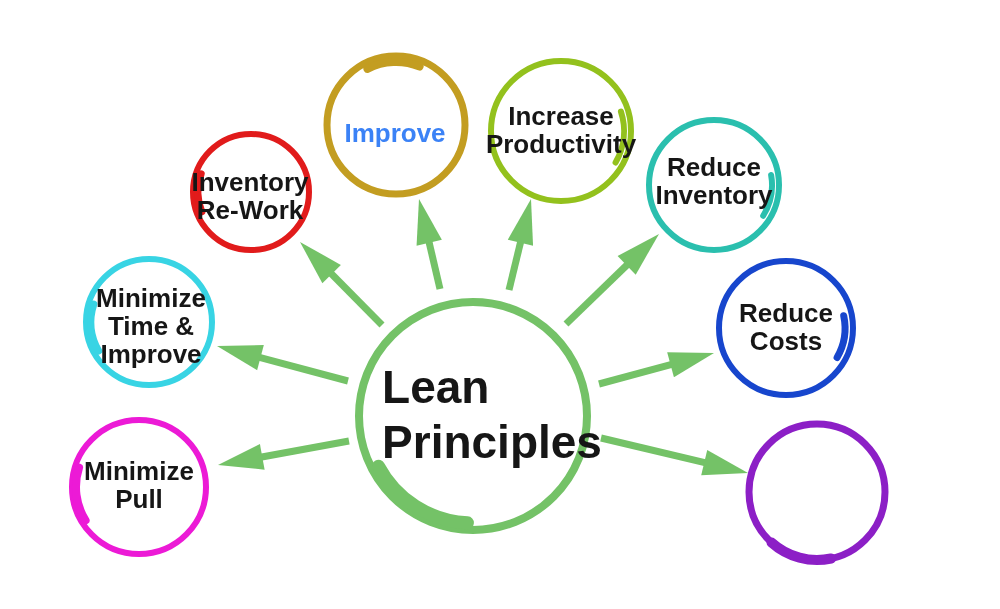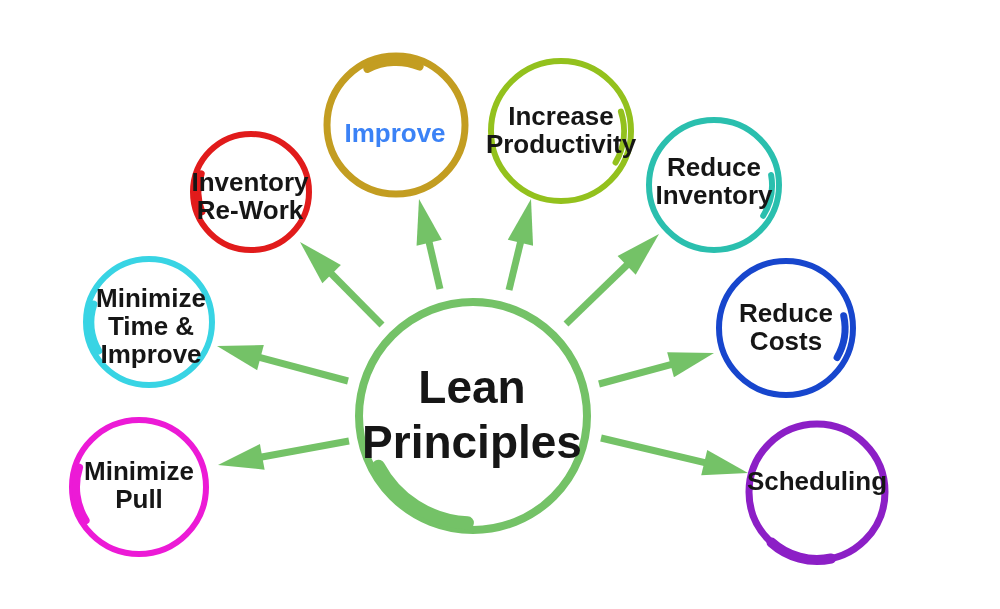--- a/index.html
+++ b/index.html
@@ -19,26 +19,27 @@
     font-weight:bold;
     font-size:26px;
     line-height:28px;
     color:#161616;
     white-space:nowrap;
   }
   .node-label span{display:block;}
   .center-label{
     position:absolute;
     transform:translate(-50%,-50%);
-    text-align:center;
+    text-align:left;
     font-weight:bold;
     font-size:46px;
     line-height:55px;
     color:#161616;
     white-space:nowrap;
+    margin-left:20px;
   }
   .center-label span{display:block;}
 </style>
 </head>
 <body>
 
 <div class="stage">
 
   <svg id="diagram-svg" width="1000" height="609" viewBox="0 0 1000 609">
       <circle cx="473" cy="416" r="114" fill="none" stroke="#74c267" stroke-width="8"></circle>
@@ -95,21 +96,20 @@
     <span>Reduce</span>
     <span>Inventory</span>
   </div>
 
   <div class="node-label" style="left: 786px; top: 327px; color: rgb(22, 22, 22);">
     <span>Reduce</span>
     <span>Costs</span>
   </div>
 
   <div class="node-label" style="left: 817px; top: 481px; color: rgb(22, 22, 22);">
-    <span>Scheduling</span>
   </div>
 
   <div class="node-label" style="left: 139px; top: 485px; color: rgb(22, 22, 22);">
     <span>Minimize</span>
     <span>Pull</span>
   </div>
 
   <div class="node-label" style="left: 151px; top: 326px; color: rgb(22, 22, 22);">
     <span>Minimize</span>
     <span>Time &amp;</span>

